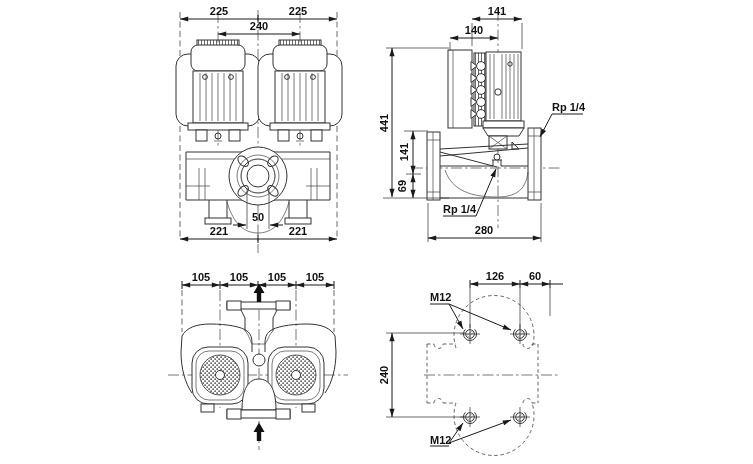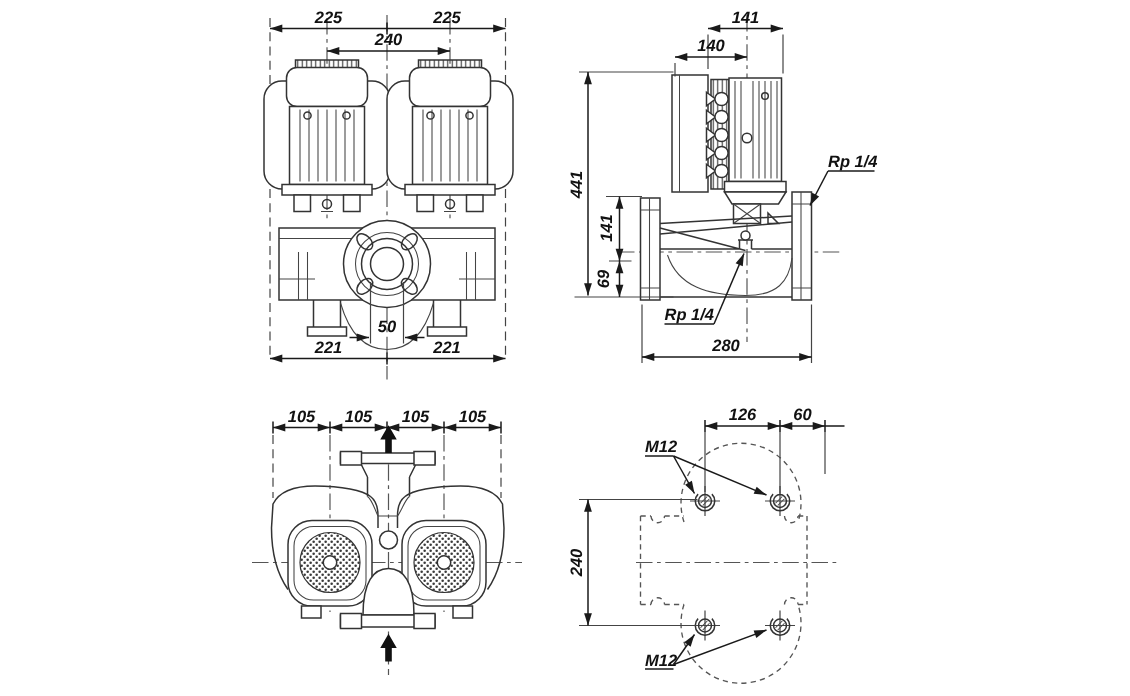--- a/index.html
+++ b/index.html
@@ -1,16 +1,16 @@
 <!DOCTYPE html>
 <html><head>
 <meta charset="utf-8">
 <style>
   html,body{margin:0;padding:0;background:#ffffff;}
-  .canvas{width:753px;height:464px;background:#fff;overflow:hidden;font-style:italic;}
+  .canvas{width:753px;height:464px;background:#fff;overflow:hidden;}
   svg{display:block;}
   svg text{font-family:"Liberation Sans","DejaVu Sans",sans-serif;font-weight:bold;font-size:11px;fill:#111;text-anchor:middle;}
   svg text.ts{text-anchor:start;}
   .s  {stroke:#333;stroke-width:1;fill:none;}
   .sw {stroke:#333;stroke-width:1;fill:#fff;}
   .t  {stroke:#444;stroke-width:.7;fill:none;}
   .d  {stroke:#1a1a1a;stroke-width:1;fill:none;}
   .e  {stroke:#444;stroke-width:.8;fill:none;}
   .dash{stroke-dasharray:6 3.5;}
   .cl {stroke:#555;stroke-width:.8;fill:none;stroke-dasharray:11 3 2.5 3;}

